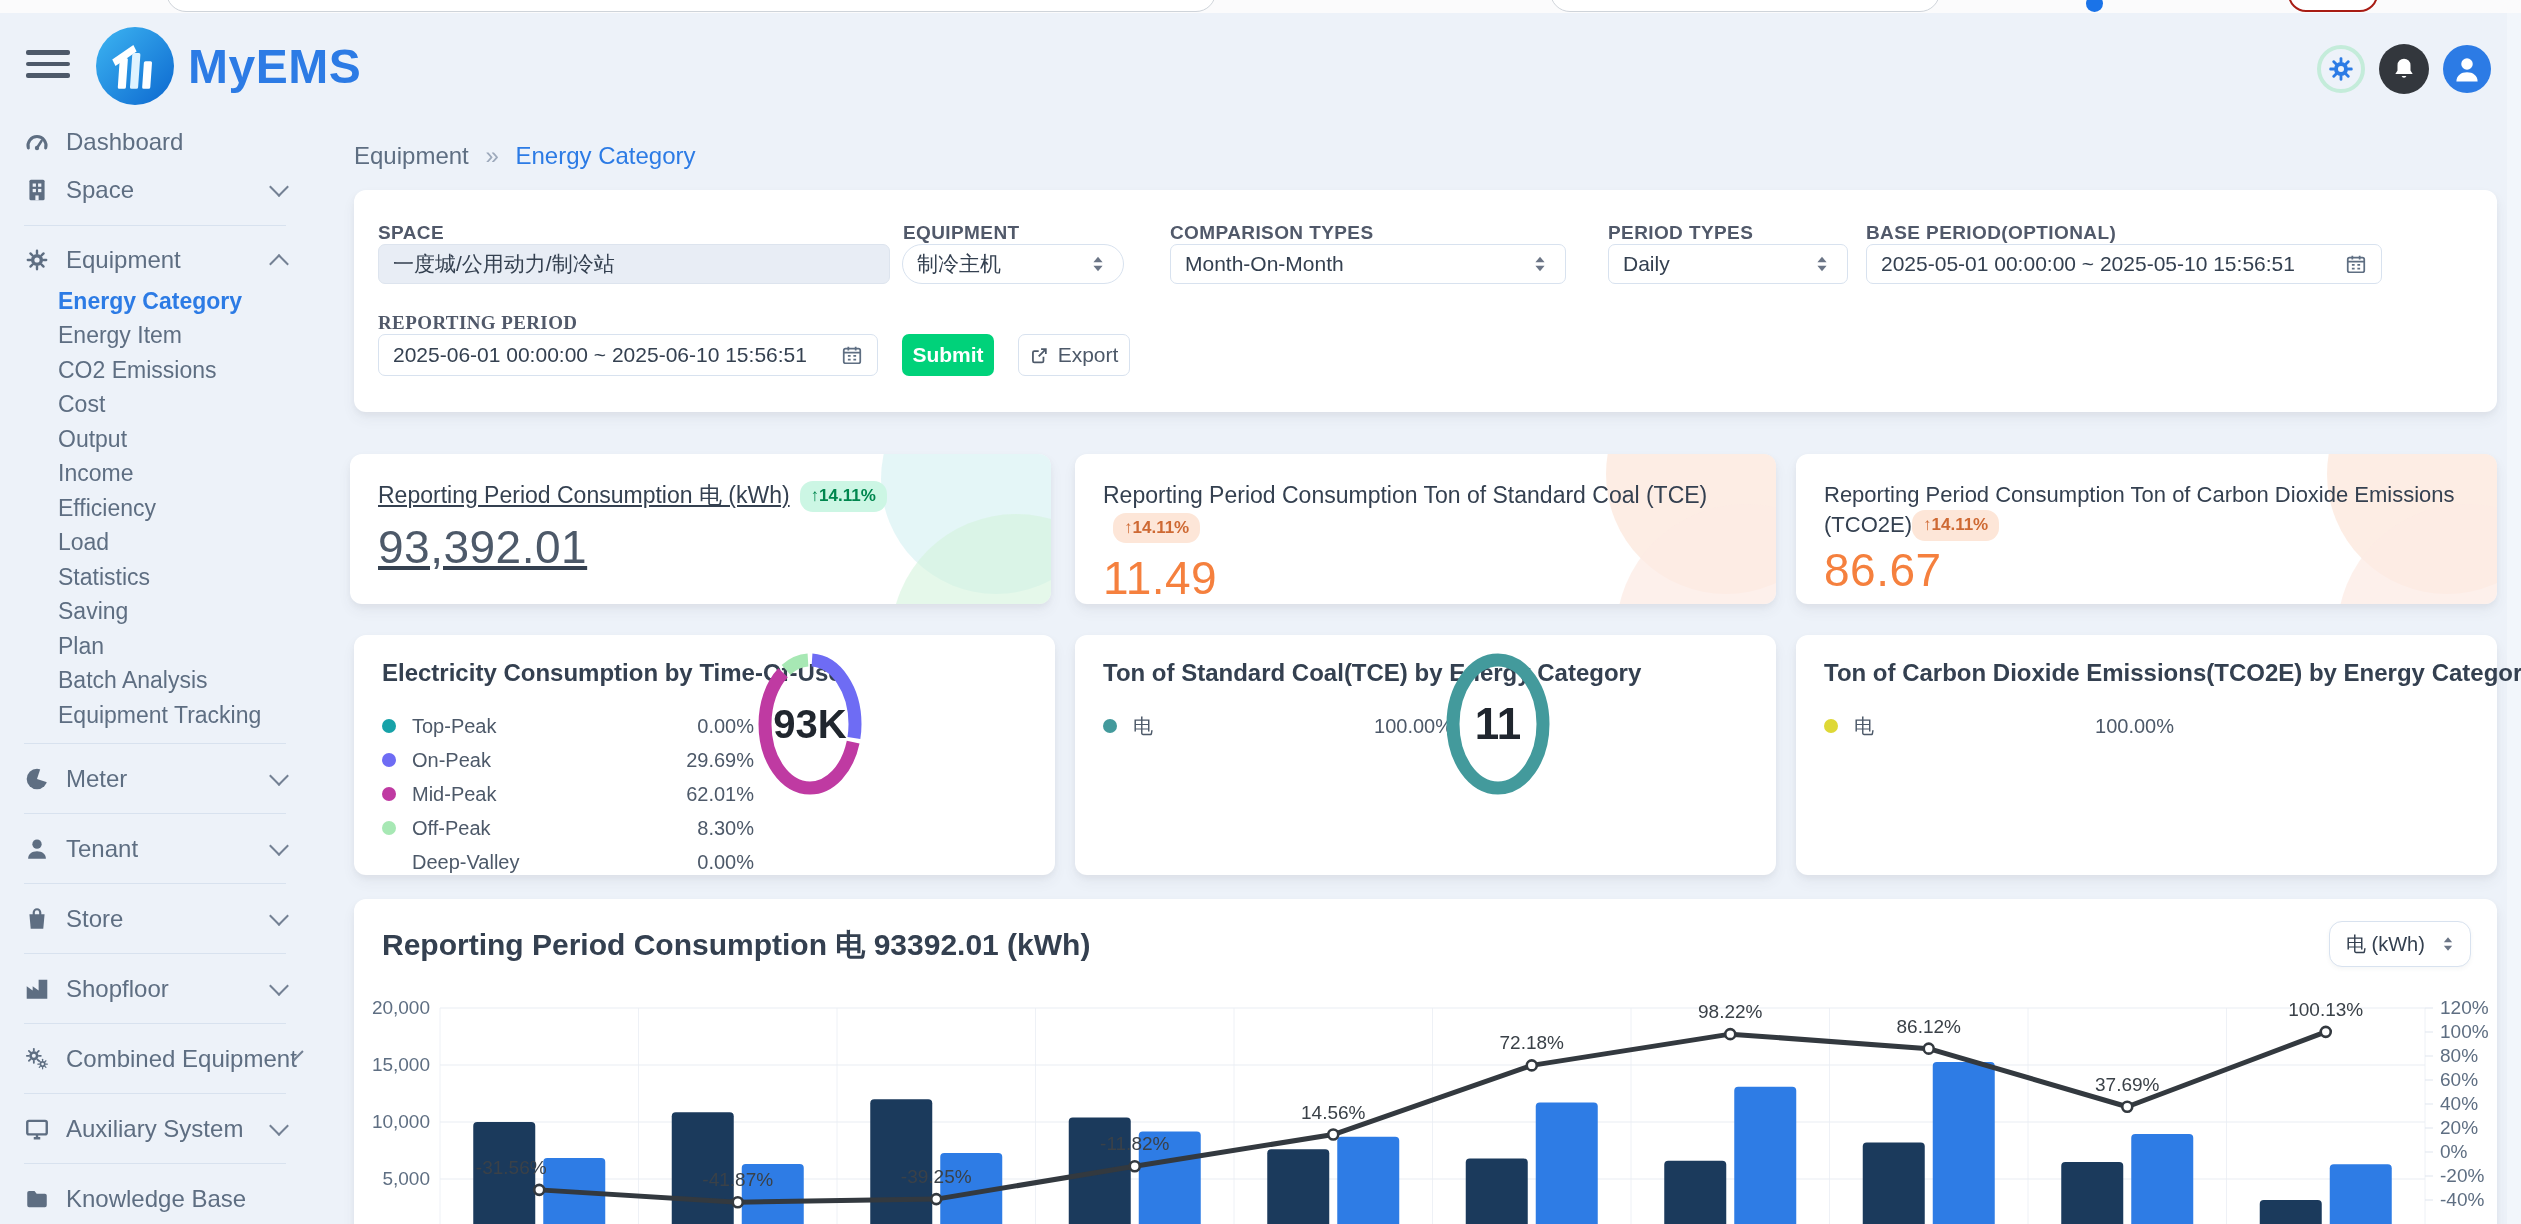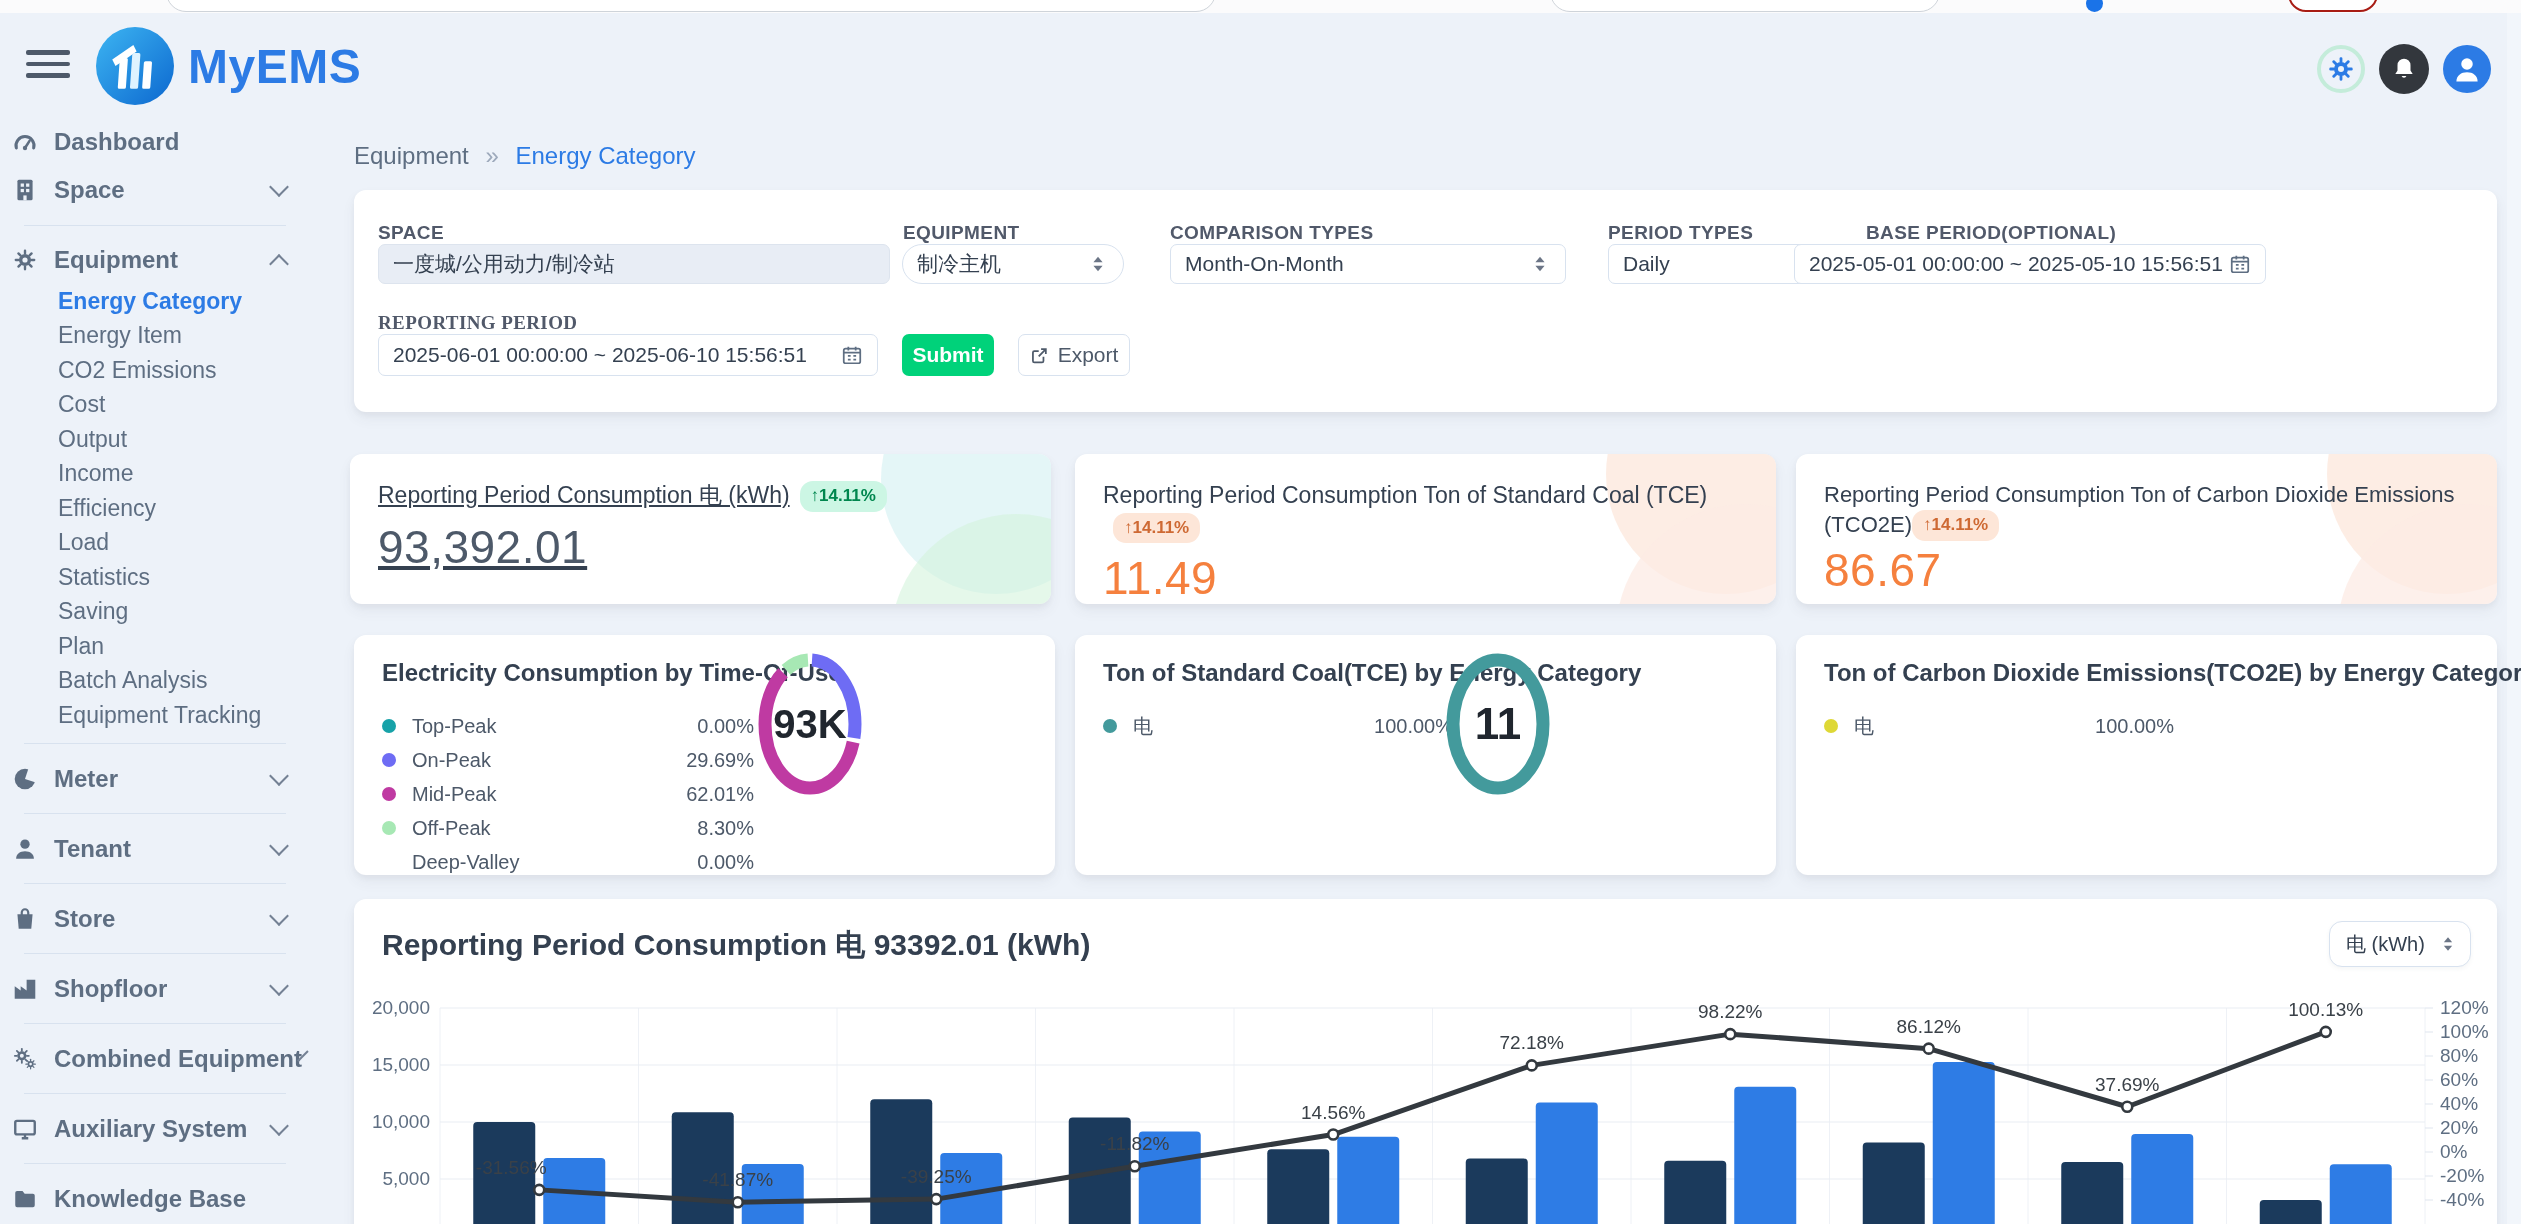--- a/index.html
+++ b/index.html
@@ -24,21 +24,21 @@
   .hdr-icons { position:absolute; right:30px; top:44px; display:flex; align-items:center; gap:14px; }
   .hdr-gear { width:48px; height:48px; border-radius:50%; border:4px solid #c4ecda; display:flex; align-items:center; justify-content:center; cursor:pointer; }
   .hdr-gear svg { width:28px; height:28px; }
   .hdr-bell { width:50px; height:50px; border-radius:50%; background:#33373d; display:flex; align-items:center; justify-content:center; cursor:pointer; }
   .hdr-bell svg { width:26px; height:26px; }
   .hdr-avatar { width:48px; height:48px; border-radius:50%; background:#2c7be5; display:flex; align-items:center; justify-content:center; overflow:hidden; cursor:pointer; }
   .hdr-avatar svg { width:30px; height:30px; }
 
   
   .sidebar { position:absolute; left:0; top:118px; width:306px; }
-  .sb-item { height:48px; display:flex; align-items:center; padding:0 20px 0 12px; color:#5e6e82; font-size:24px; font-weight:700; cursor:pointer; }
+  .sb-item { height:48px; display:flex; align-items:center; padding:0 20px 0 24px; color:#5e6e82; font-size:24px; font-weight:400; cursor:pointer; }
   .sb-item .icn { width:26px; height:26px; margin-right:16px; flex:0 0 26px; display:inline-flex; }
   .sb-item .icn svg { width:26px; height:26px; }
   .sb-label { flex:1 1 auto; white-space:nowrap; }
   .chev { width:14px; height:14px; border-right:2.5px solid #748194; border-bottom:2.5px solid #748194; transform:rotate(45deg); margin-top:-6px; }
   .chev.up { transform:rotate(-135deg); margin-top:8px; }
   .sb-sub { height:34.5px; display:flex; align-items:center; padding-left:58px; font-size:23px; font-weight:500; color:#5e6e82; cursor:pointer; white-space:nowrap; }
   .sb-sub.active { color:#2c7be5; font-weight:bold; }
   .sb-divider { height:22px; display:flex; align-items:center; }
   .sb-divider i { display:block; height:1px; background:#d8e2ef; width:262px; margin-left:24px; }
 
@@ -362,21 +362,21 @@
   <div class="f-label" style="left:1254px; top:32px;">PERIOD TYPES</div>
   <div class="f-input" style="left:1254px; top:54px; width:240px;">
     <span class="grow">Daily</span>
     <svg viewBox="0 0 24 24" fill="#6b7586">
         <path d="M7 10l5-6 5 6z"></path>
         <path d="M7 14l5 6 5-6z"></path>
       </svg>
   </div>
 
   <div class="f-label" style="left:1512px; top:32px;">BASE PERIOD(OPTIONAL)</div>
-  <div class="f-input" style="left:1440px; top:54px; width:472px;align-items:center;">
+  <div class="f-input" style="left:1512px; top:54px; width:516px;align-items:center;">
     <span class="grow">2025-05-01 00:00:00 ~ 2025-05-10 15:56:51</span>
     <svg viewBox="0 0 24 24" fill="none" stroke="#5e6e82" stroke-width="1.9">
         <rect x="3" y="5" width="18" height="16" rx="2"></rect>
         <path d="M3 9.5h18M8 3v4M16 3v4M7.5 13h3M13.5 13h3M7.5 17h3M13.5 17h3"></path>
       </svg>
   </div>
 
   <div class="f-label" style="left:24px; top:122px;font-family:Liberation Serif, serif;">REPORTING PERIOD</div>
   <div class="f-input" style="left:24px; top:144px; width:500px; height:42px;">
     <span class="grow">2025-06-01 00:00:00 ~ 2025-06-10 15:56:51</span>

